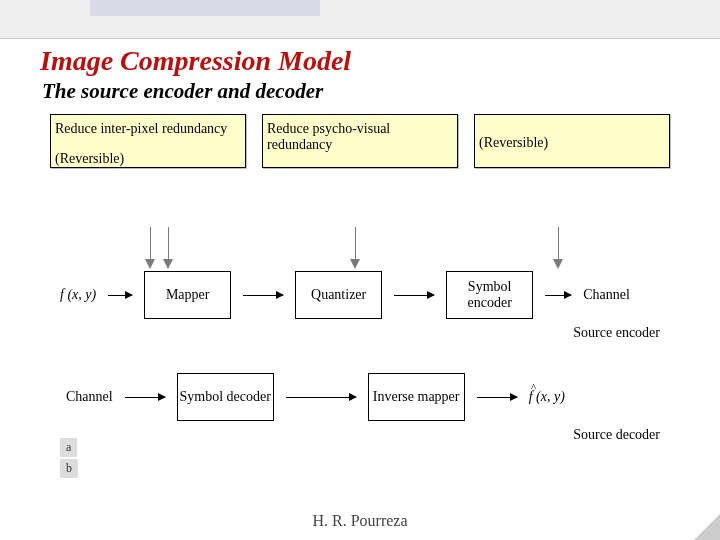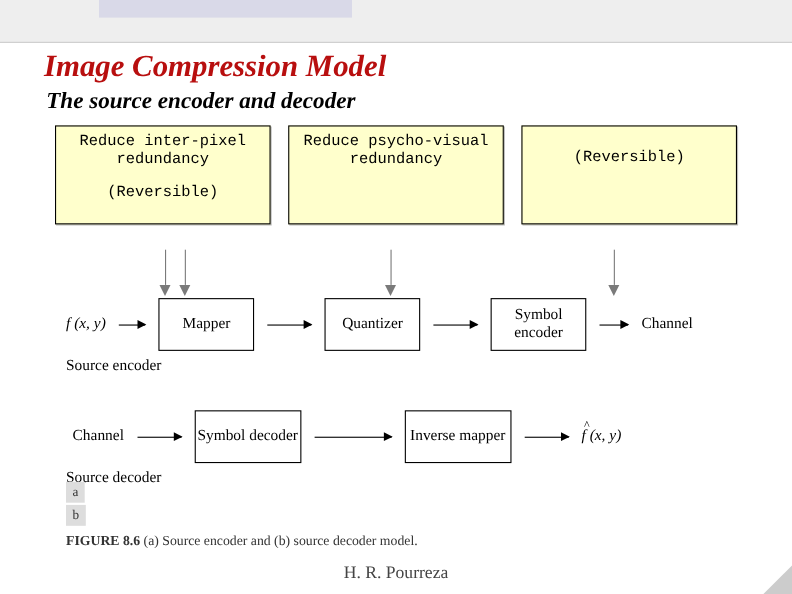--- a/index.html
+++ b/index.html
@@ -35,25 +35,25 @@
   }
   .notes-row {
     display: flex;
     justify-content: space-between;
     padding: 0 50px;
     gap: 16px;
   }
   .note {
     border: 1px solid #000;
     background: #ffffcc;
-    text-align: center;
-    padding: 6px 4px 20px 4px;
+    text-align: left;
+    padding: 6px 4px 0 4px;
     font-size: 14px;
     flex: 1;
-    font-family: Liberation Mono, monospace;
+    font-family: Liberation Serif, serif;
     box-shadow: 1px 1px 0 #bbb;
   }
   .note-sub {
     margin-top: 14px;
     font-size: 14px;
   }
 
   
   .diagram {
     position: absolute;
@@ -87,21 +87,21 @@
   .arrow-h::after {
     content: "";
     position: absolute;
     right: -1px;
     top: -4px;
     border-left: 8px solid #000;
     border-top: 4px solid transparent;
     border-bottom: 4px solid transparent;
   }
   .enc-caption, .dec-caption {
-    text-align: left;
+    text-align: right;
     font-family: "Times New Roman", serif;
     font-size: 14px;
     margin-top: 6px;
   }
 
   
   .callout {
     position: absolute;
     width: 0;
     height: 0;
@@ -232,20 +232,16 @@
     <span class="iolabel"><span class="fhat">f (x, y)</span></span>
   </div>
   <div class="dec-caption">Source decoder</div>
 </div>
 
 <div class="fig-block">
   <div>
     <span class="ab">a</span><br>
     <span class="ab">b</span>
   </div>
-  <div style="margin-top:4px;">
-    <b>FIGURE 8.6</b>
-    <span>(a) Source encoder and (b) source decoder model.</span>
-  </div>
 </div>
 
 <div class="footer">H. R. Pourreza</div>
 <div class="corner"></div>
 
 </body></html>

